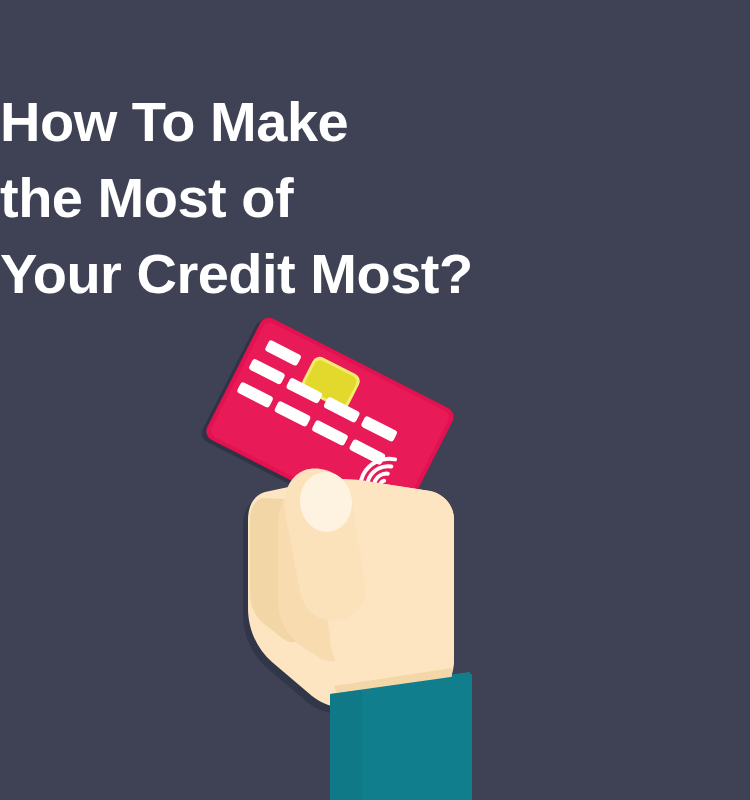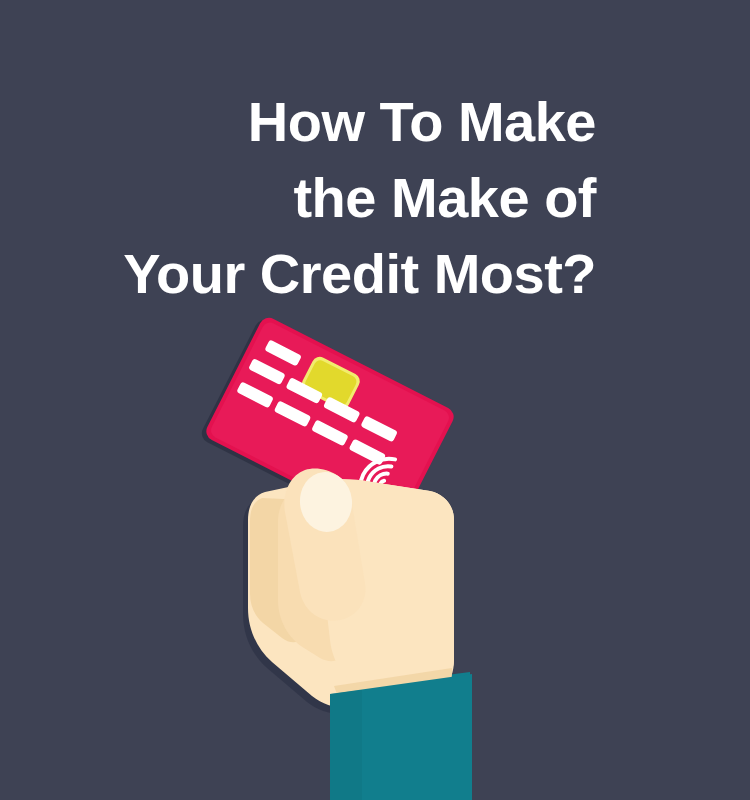--- a/index.html
+++ b/index.html
@@ -17,21 +17,21 @@
   #bg-layer {
     position: absolute;
     inset: 0;
     background: #3e4254;
   }
   #headline {
     position: absolute;
     top: 84px;
     left: 0;
     width: 596px;
-    text-align: right;
+    text-align: left;
     color: #ffffff;
     font-family: "Liberation Sans", sans-serif;
     font-weight: bold;
     font-size: 56px;
     line-height: 76px;
     letter-spacing: -0.5px;
     user-select: none;
   }
   #headline .hl-line {
     display: block;
@@ -47,21 +47,21 @@
 </style>
 </head>
 <body style="background: rgb(62, 66, 84);">
 
 <div id="poster">
 
   <div id="bg-layer" style="background: rgb(62, 66, 84);"></div>
 
   <div id="headline" style="color: rgb(255, 255, 255);">
     <span class="hl-line">How To Make</span>
-    <span class="hl-line">the Make of</span>
+    <span class="hl-line">the Most of</span>
     <span class="hl-line">Your Credit Most?</span>
   </div>
 
   <svg id="illustration" viewBox="0 0 750 800" xmlns="http://www.w3.org/2000/svg">
 
     <defs>
 
       <clipPath id="cardClip">
         <rect x="-110" y="-70" width="220" height="140" rx="9" ry="9"></rect>
       </clipPath>

